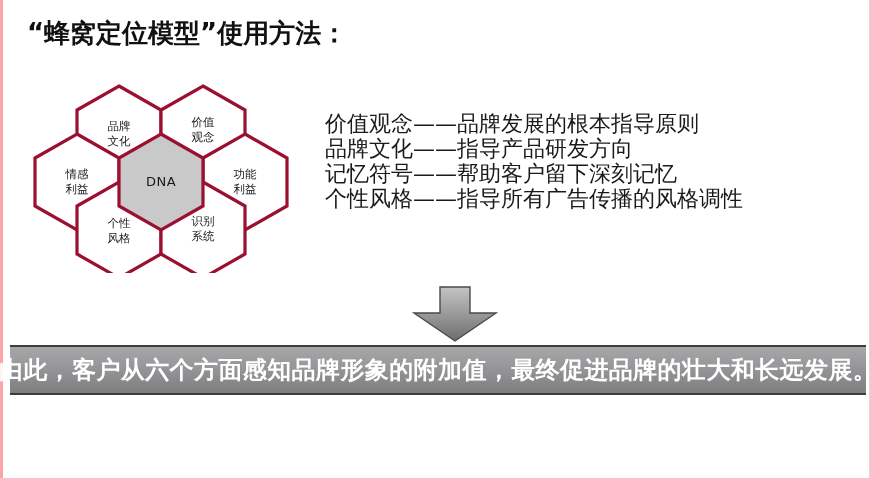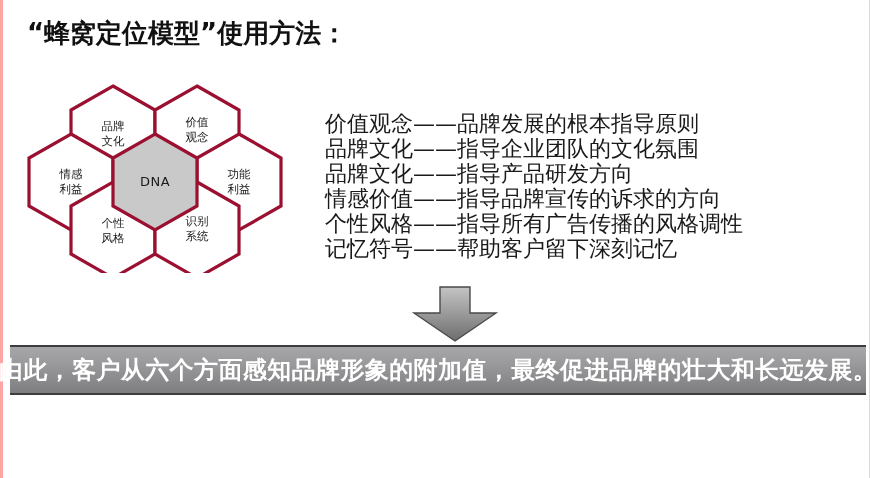--- a/index.html
+++ b/index.html
@@ -25,21 +25,21 @@
     font-size:26px;
     font-weight:bold;
     color:#111111;
     letter-spacing:0px;
     white-space:nowrap;
   }
 
   
   #honeycomb{
     position:absolute;
-    left:12px; top:78px;
+    left:18px; top:78px;
     width:300px; height:195px;
   }
   #honeycomb svg{display:block;}
   .hex-label{
     font-family:"DejaVu Sans","Liberation Sans",sans-serif;
     font-size:11.5px;
     fill:#1a1a1a;
     text-anchor:middle;
   }
   .hex-label.dna{
@@ -131,25 +131,23 @@
 
       <text class="hex-label" x="182" y="147">识别</text>
       <text class="hex-label" x="182" y="162">系统</text>
 
       <text class="hex-label dna" x="140" y="108">DNA</text>
     </svg>
   </div>
 
   <div id="def-list">
     <div class="def-row">价值观念——品牌发展的根本指导原则</div>
-    <div class="def-row">品牌文化——指导企业团队的文化氛围</div>
     <div class="def-row">品牌文化——指导产品研发方向</div>
-    <div class="def-row">情感价值——指导品牌宣传的诉求的方向</div>
+    <div class="def-row">记忆符号——帮助客户留下深刻记忆</div>
     <div class="def-row">个性风格——指导所有广告传播的风格调性</div>
-    <div class="def-row">记忆符号——帮助客户留下深刻记忆</div>
   </div>
 
   <div id="arrow">
     <svg width="88" height="58" viewBox="0 0 88 58" xmlns="http://www.w3.org/2000/svg">
       <defs>
         <linearGradient id="arrowGrad" x1="0" y1="0" x2="0" y2="1">
           <stop offset="0%" stop-color="#c4c4c4"></stop>
           <stop offset="45%" stop-color="#9e9e9e"></stop>
           <stop offset="100%" stop-color="#6d6d6d"></stop>
         </linearGradient>

